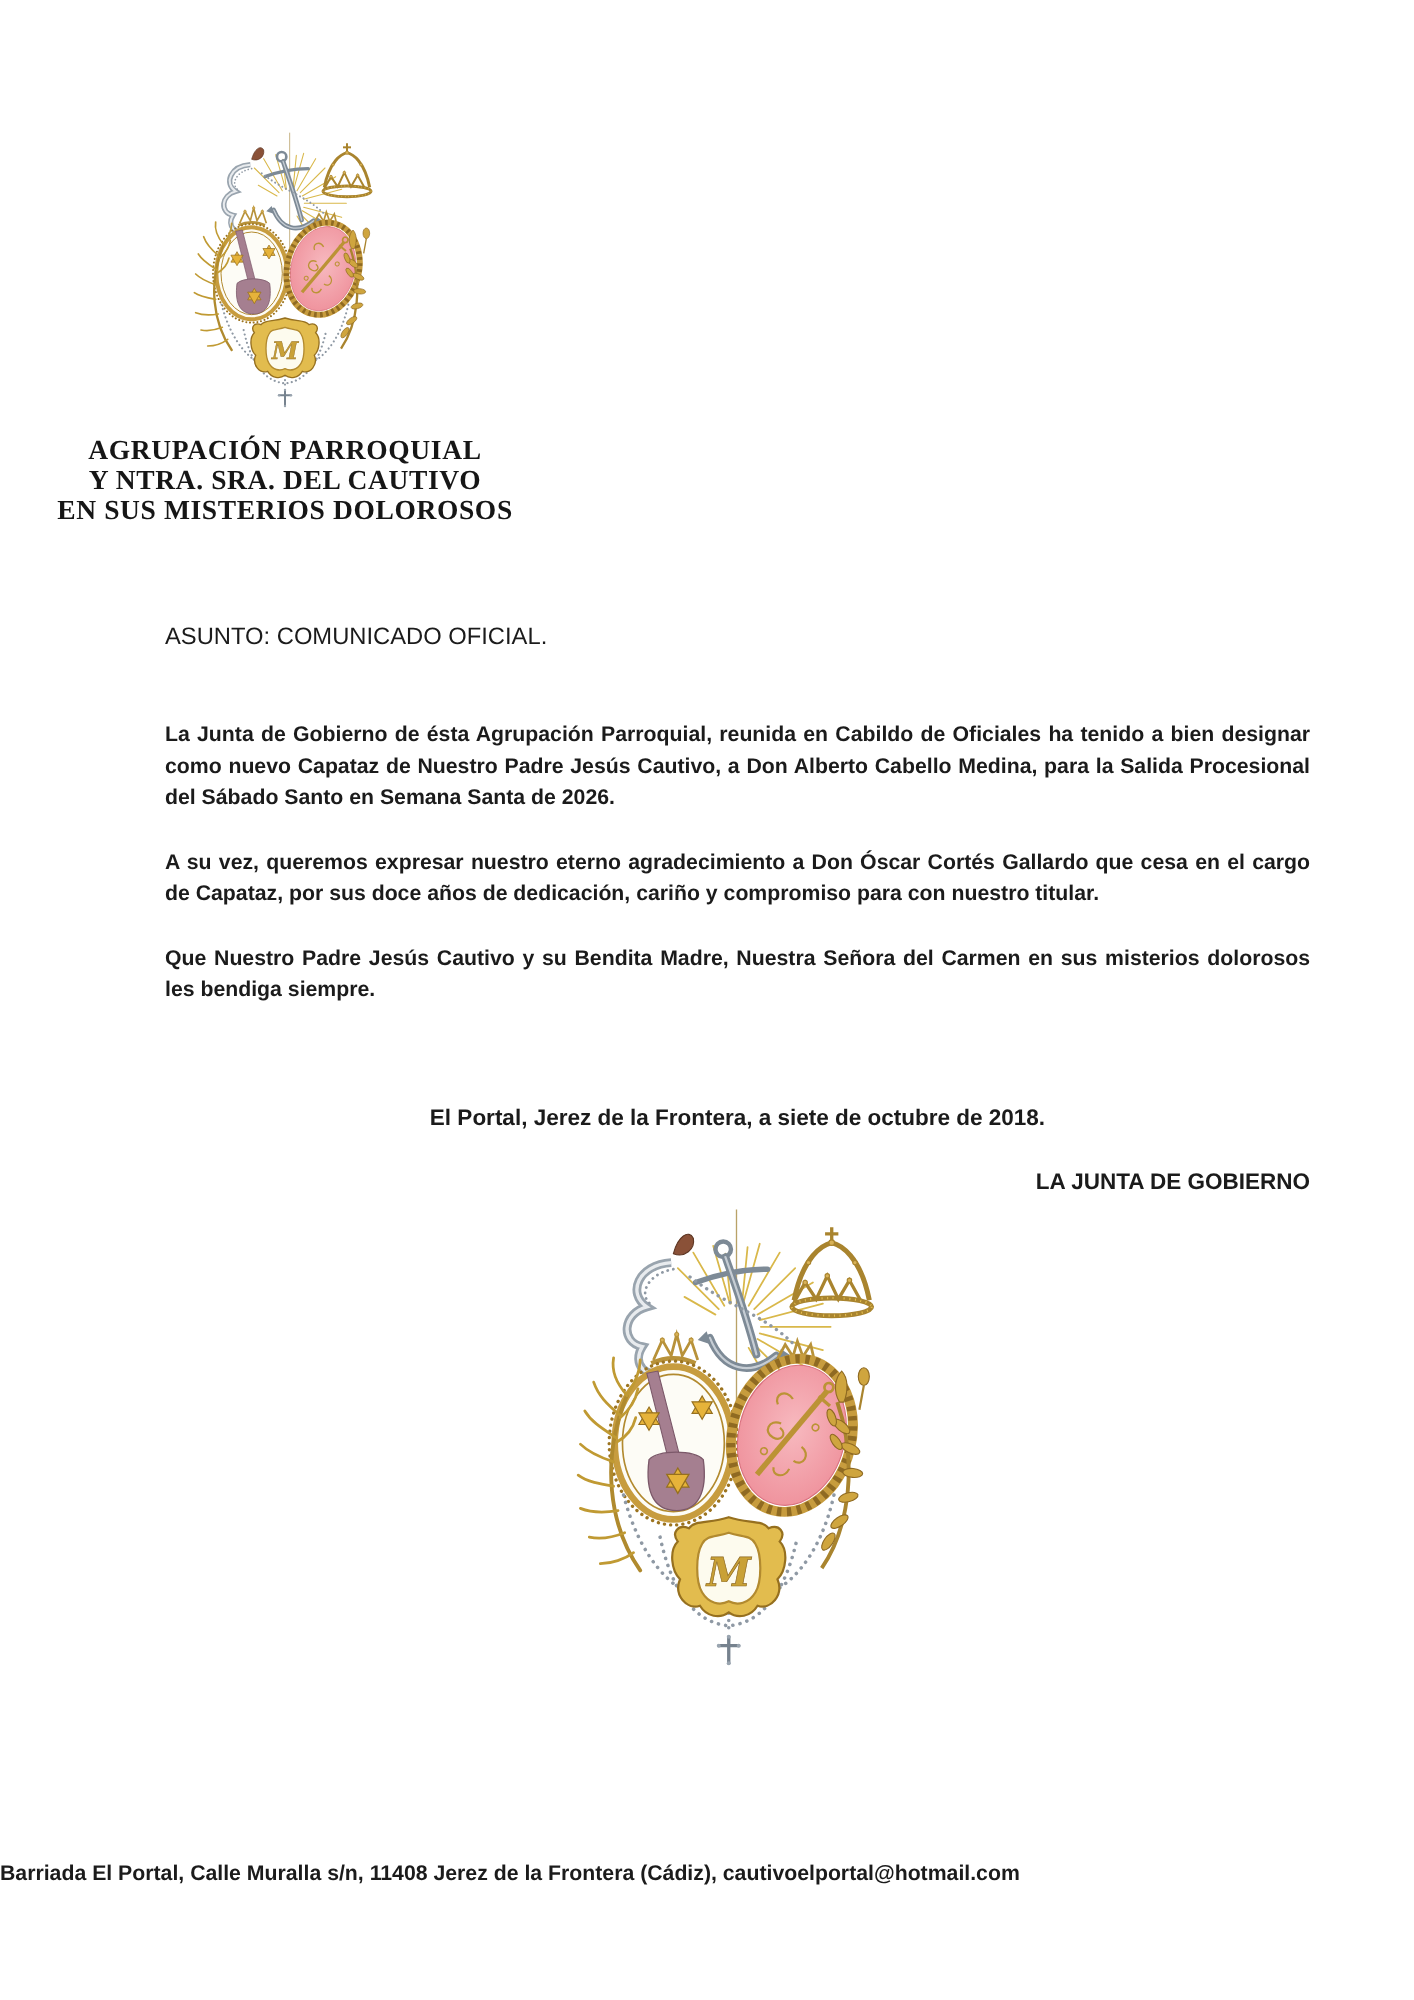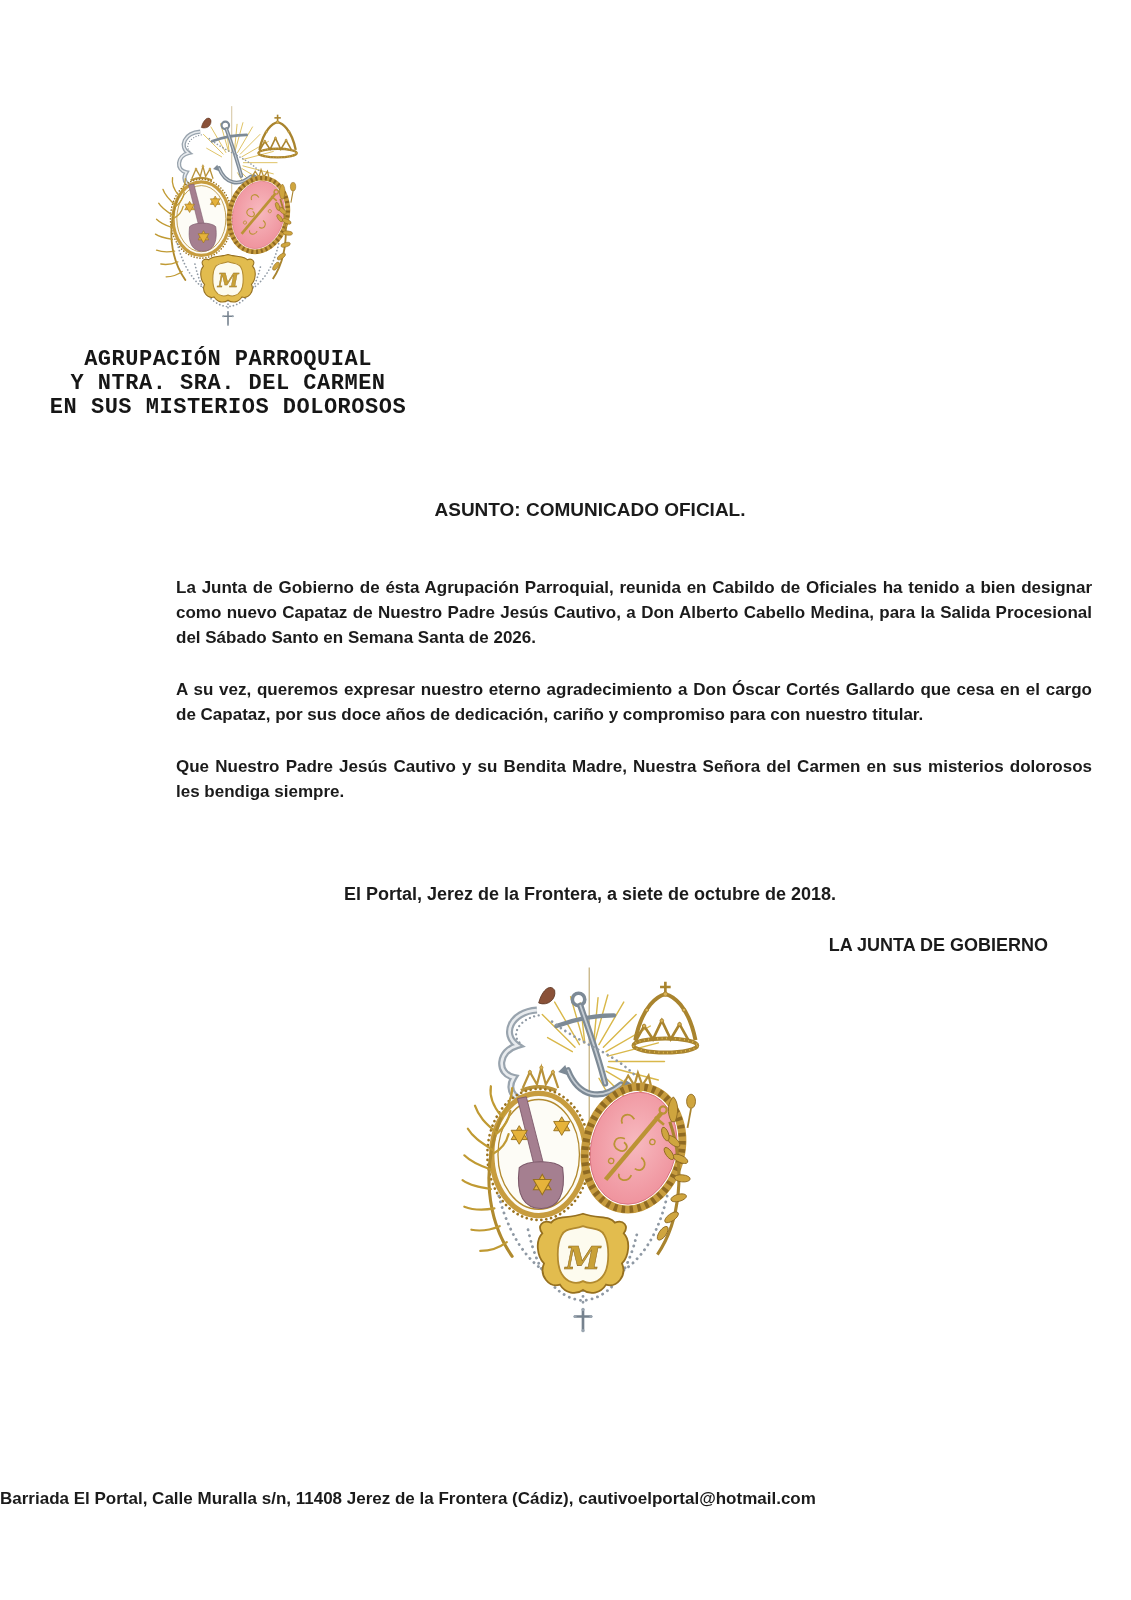--- a/index.html
+++ b/index.html
@@ -10,31 +10,31 @@
     font-family:"Liberation Sans", sans-serif;
     color:#1b1b1b;
     overflow:hidden;
   }
   .emblem{position:absolute;}
   .emblem-small{left:148px;top:104px;width:160px;height:224px;}
   .emblem-large{left:450px;top:964px;width:266px;height:372px;}
   .org-title{
     position:absolute;left:18px;top:348px;width:420px;
     text-align:center;
-    font-family:Liberation Mono, monospace;
+    font-family:Liberation Serif, serif;
     font-size:22px;line-height:24px;font-weight:bold;
     letter-spacing:0.5px;color:#161616;
   }
   .org-title span{display:block;}
   .subject{
     position:absolute;left:132px;top:498px;width:916px;
-    font-size:19px;font-weight:bold;line-height:24px;text-align:center;
+    font-size:19px;font-weight:normal;line-height:24px;
   }
   .body-copy{
-    position:absolute;left:132px;top:575px;width:916px;margin-left:44px;
+    position:absolute;left:132px;top:575px;width:916px;
   }
   .body-copy p{
     margin:0 0 27px 0;
     font-size:17px;font-weight:bold;line-height:25px;
     text-align:justify;
   }
   .dateline{
     position:absolute;left:132px;top:882px;width:916px;
     text-align:center;font-size:18px;font-weight:bold;line-height:25px;
   }
@@ -219,21 +219,21 @@
       </symbol>
     </defs>
   </svg>
 
   <svg class="emblem emblem-small" viewBox="0 0 300 420">
     <use href="#escudo"></use>
   </svg>
 
   <div class="org-title">
     <span>AGRUPACIÓN PARROQUIAL</span>
-    <span>Y NTRA. SRA. DEL CARMEN</span>
+    <span>Y NTRA. SRA. DEL CAUTIVO</span>
     <span>EN SUS MISTERIOS DOLOROSOS</span>
   </div>
 
   <div class="subject">ASUNTO: COMUNICADO OFICIAL.</div>
 
   <div class="body-copy">
     <p>La Junta de Gobierno de ésta Agrupación Parroquial, reunida en Cabildo de Oficiales ha tenido a bien designar como nuevo Capataz de Nuestro Padre Jesús Cautivo, a Don Alberto Cabello Medina, para la Salida Procesional del Sábado Santo en Semana Santa de 2026.</p>
     <p>A su vez, queremos expresar nuestro eterno agradecimiento a Don Óscar Cortés Gallardo que cesa en el cargo de Capataz, por sus doce años de dedicación, cariño y compromiso para con nuestro titular.</p>
     <p>Que Nuestro Padre Jesús Cautivo y su Bendita Madre, Nuestra Señora del Carmen en sus misterios dolorosos les bendiga siempre.</p>
   </div>

